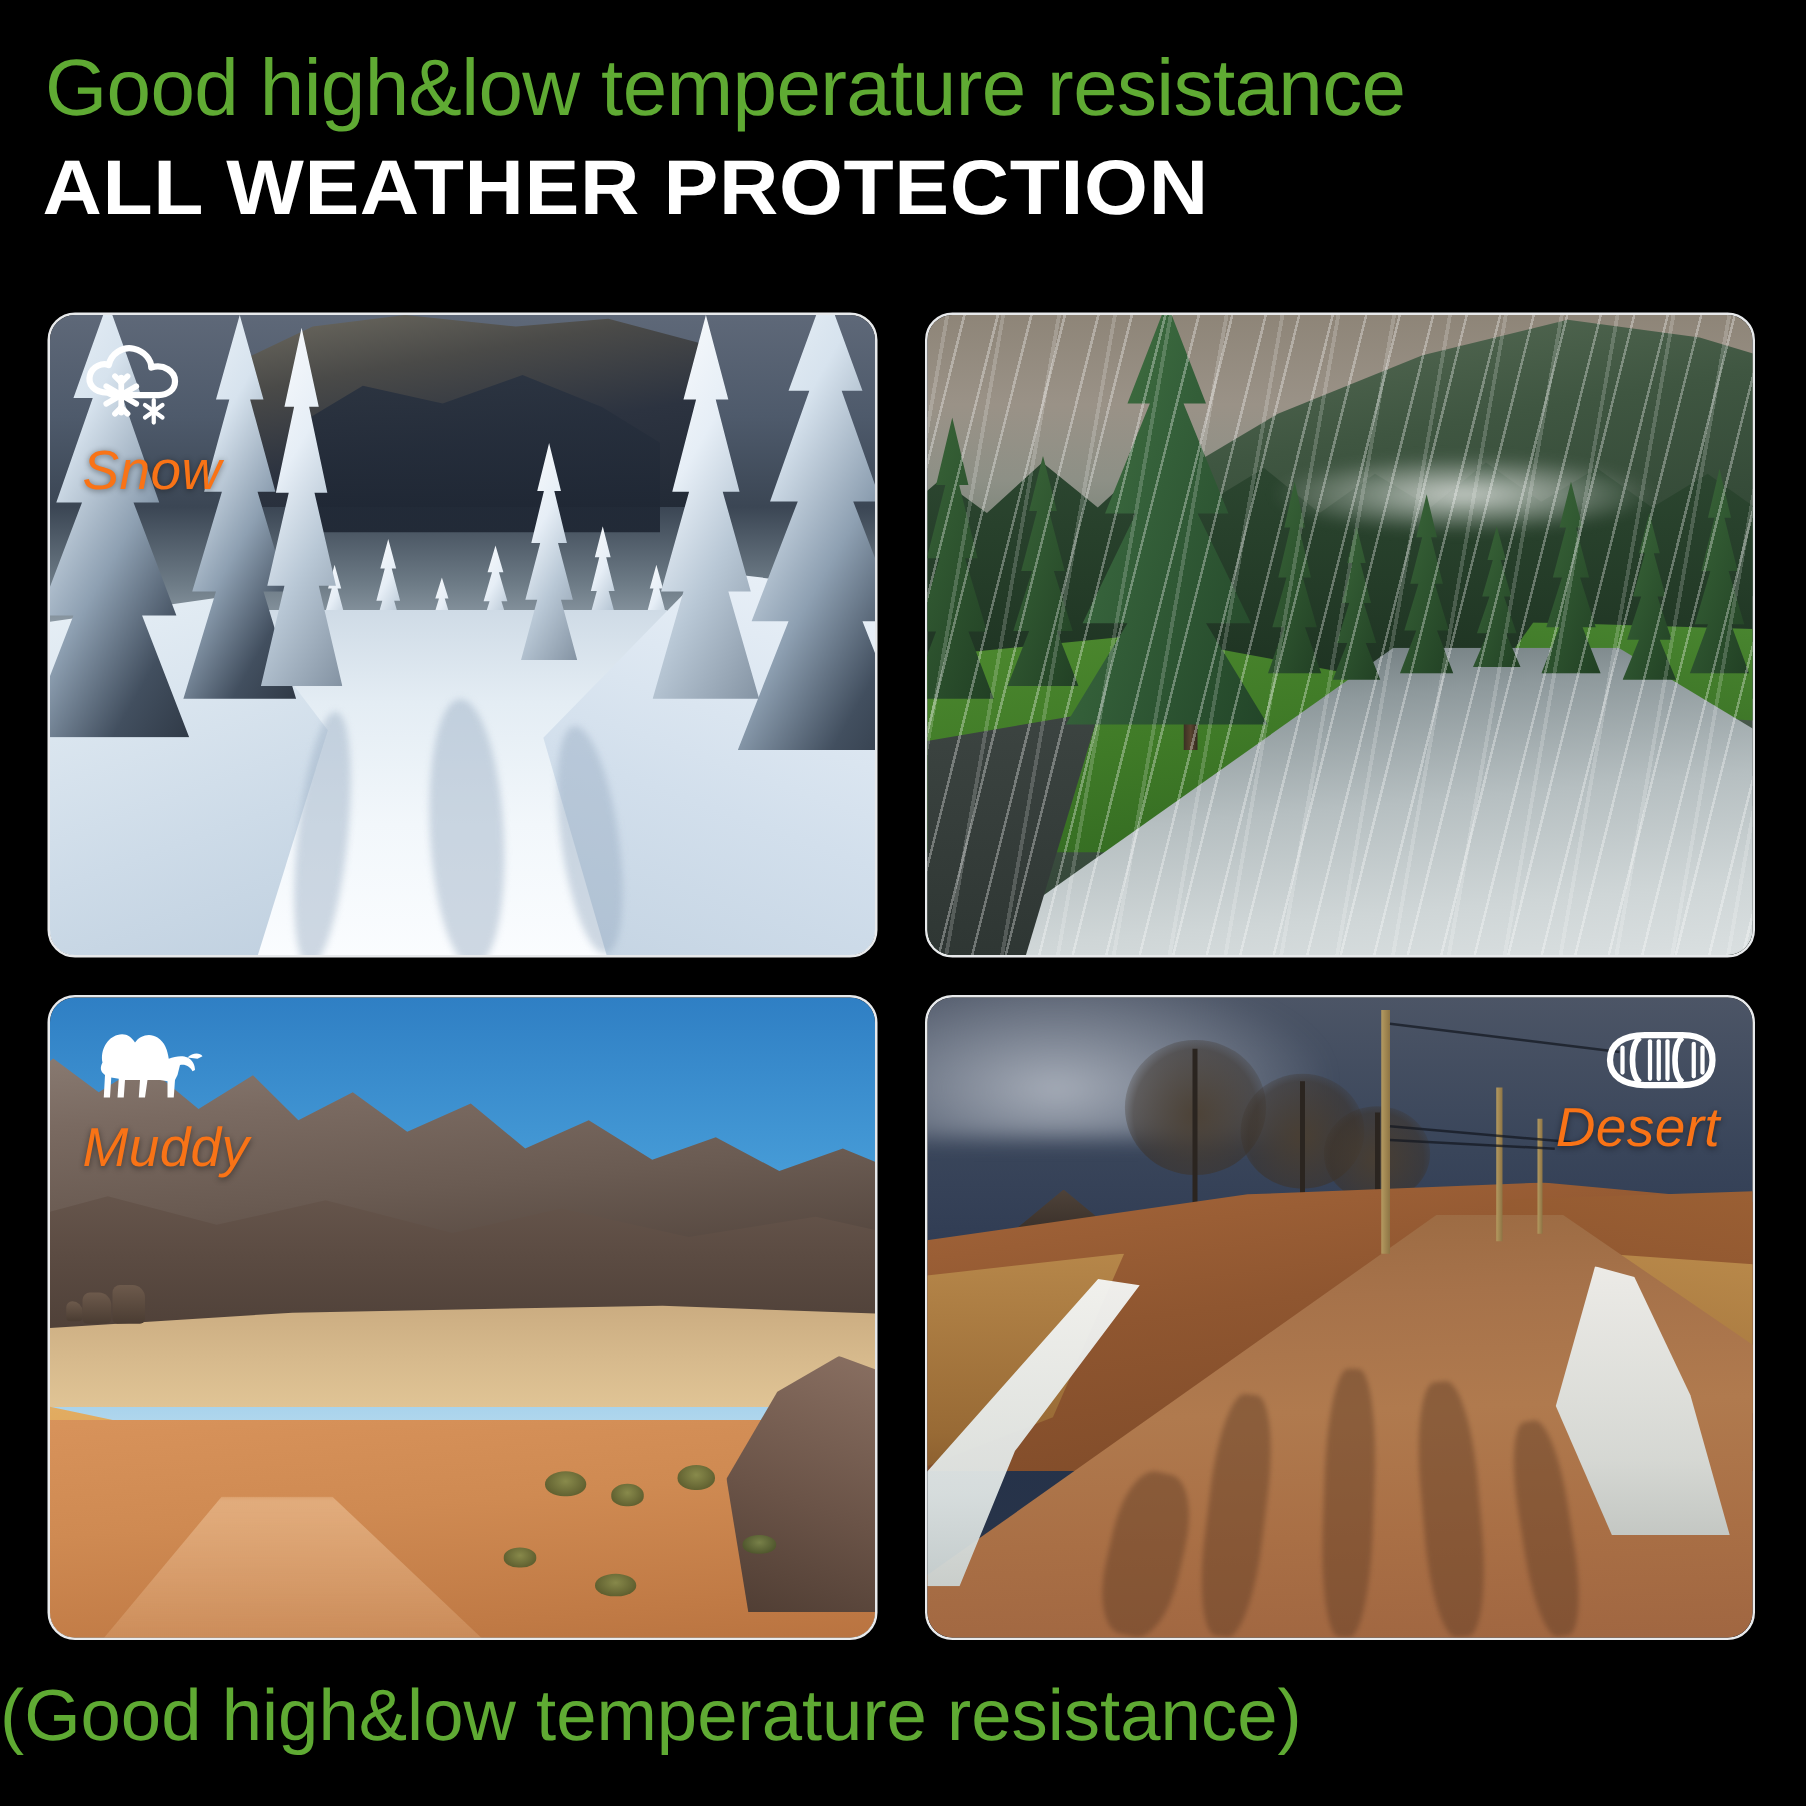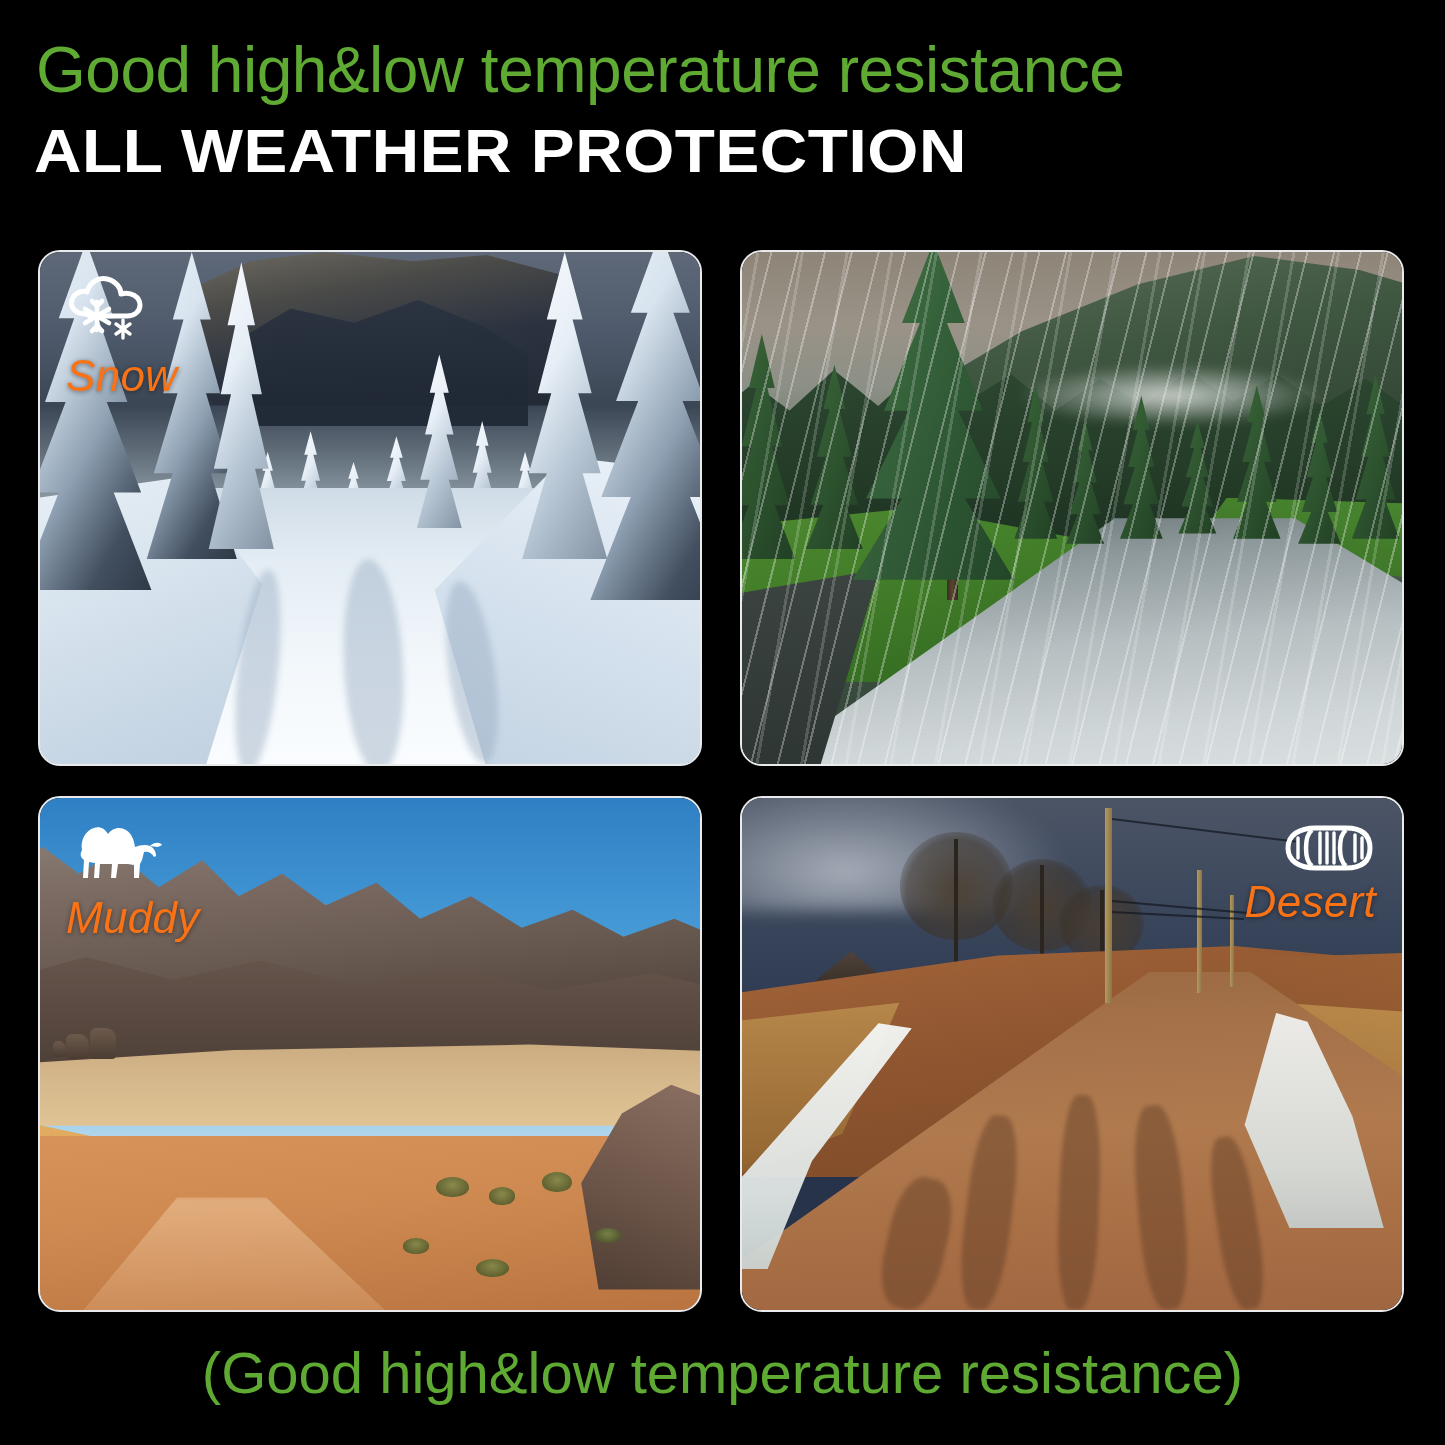--- a/index.html
+++ b/index.html
@@ -14,21 +14,21 @@
     color:#5faa33;letter-spacing:-0.5px;white-space:nowrap;
   }
   .subhead{
     position:absolute;left:34px;top:120px;
     font-family:"Liberation Sans",sans-serif;
     font-size:62px;line-height:1.0;font-weight:bold;
     color:#ffffff;letter-spacing:0.5px;white-space:nowrap;
     transform:scaleX(1.06);transform-origin:left center;
   }
   .caption{
-    position:absolute;left:0;top:1344px;width:1445px;text-align:center;
+    position:absolute;left:0;top:1344px;width:1445px;text-align:left;
     font-family:"Liberation Sans",sans-serif;
     font-size:58px;line-height:1.0;font-weight:400;color:#5faa33;
     white-space:nowrap;
   }
 
   
   .grid{position:absolute;left:38px;top:250px;width:1368px;height:1062px;}
   .panel{
     position:absolute;width:664px;height:516px;border-radius:22px;
     overflow:hidden;border:2px solid #e8eaec;box-sizing:border-box;

